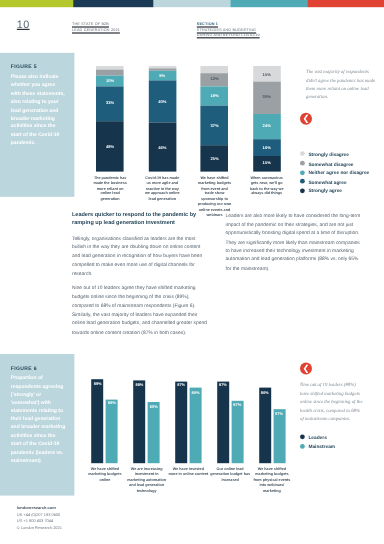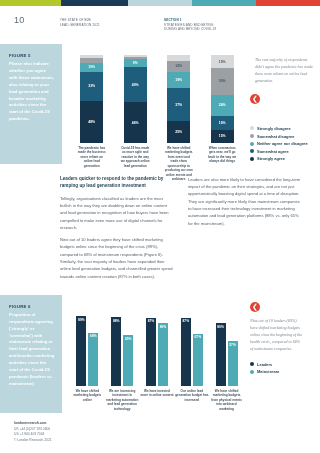--- a/index.html
+++ b/index.html
@@ -4,21 +4,21 @@
 <style>
   html,body{margin:0;padding:0;}
   body{
     width:320px;height:453px;background:#ffffff;
     font-family:"Liberation Sans",sans-serif;
     color:#2a2f36;overflow:hidden;position:relative;
   }
   .strip{display:flex;height:6px;width:100%;}
   .strip div{height:100%;}
 
-  .header{display:flex;align-items:flex-start;padding:9px 14px 0 14px;}
+  .header{display:flex;align-items:flex-start;padding:9px 14px 0 14px;text-decoration:underline;}
   .pageno{font-size:9px;color:#5e6a75;letter-spacing:.3px;width:46px;flex:none;}
   .hdr-left{font-size:3.1px;line-height:1.5;color:#5e6a75;letter-spacing:.15px;
             text-transform:uppercase;width:86px;flex:none;padding-top:3px;}
   .hdr-right{font-size:3.1px;line-height:1.5;color:#5e6a75;letter-spacing:.15px;
              text-transform:uppercase;padding-top:3px;margin-left:18px;}
   .hdr-right .sec{color:#2b5d7a;font-weight:bold;}
 
   
   .figure{display:flex;width:100%;}
   .fig-side{background:#bcd6dd;flex:none;width:62px;padding:9px 7px 9px 9px;box-sizing:border-box;}

